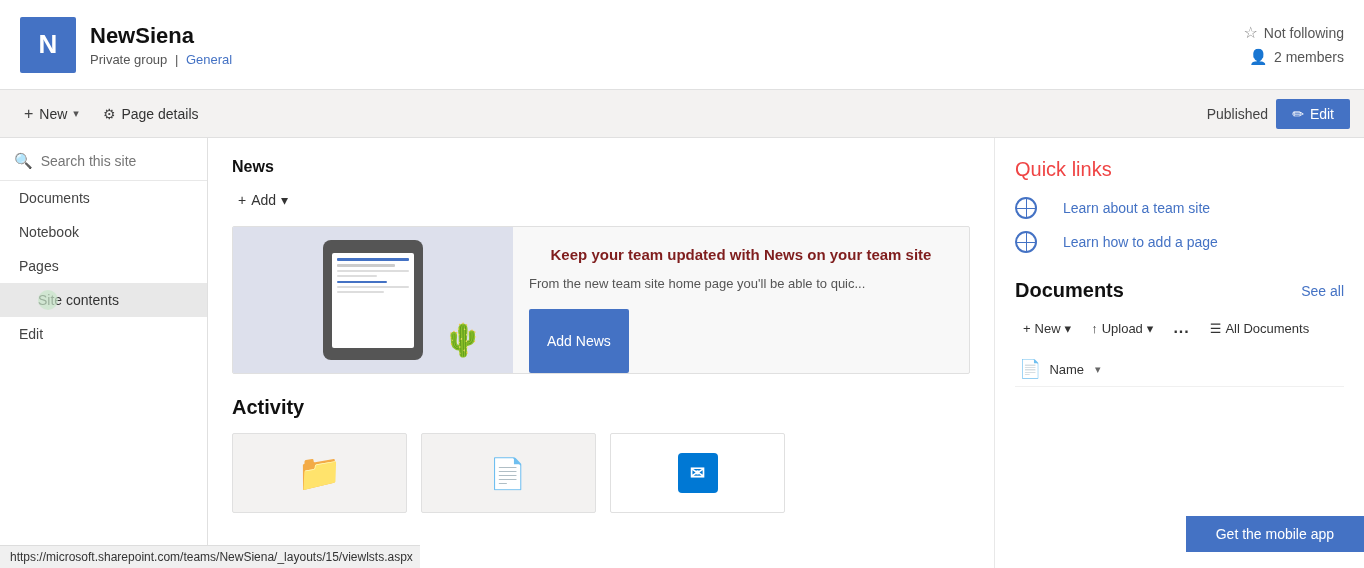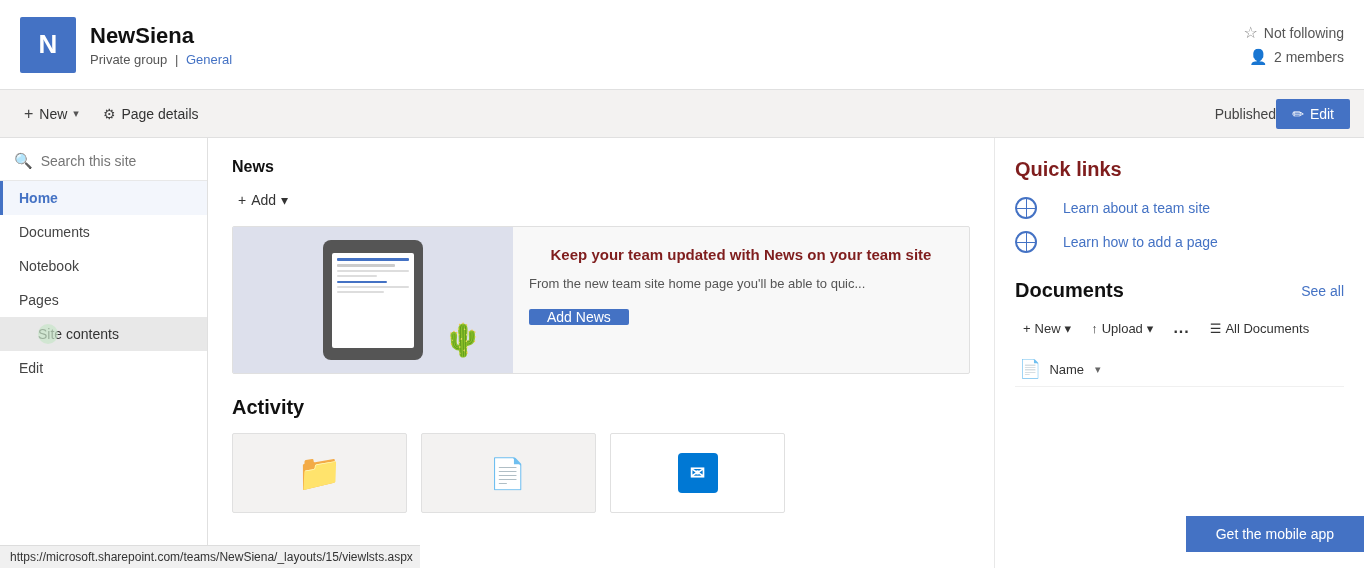--- a/index.html
+++ b/index.html
@@ -98,20 +98,21 @@
       font-size: 14px;
       border-radius: 2px;
     }
     .cmd-btn .plus-icon { font-size: 16px; color: #444; }
     .cmd-btn .chevron { font-size: 11px; color: #555; }
     .cmd-btn .gear-icon { color: #444; }
 
     .command-bar-right {
       display: flex;
       align-items: center;
+      gap: 8px;
     }
     .published-label {
       color: #444;
       font-size: 14px;
     }
     .edit-btn {
       background: #4472c4;
       color: white;
       border: none;
       padding: 7px 16px;
@@ -289,21 +290,21 @@
     .news-sub {
       font-size: 13px;
       color: #555;
       margin-bottom: 16px;
       line-height: 1.4;
     }
     .add-news-btn {
       background: #4472c4;
       color: white;
       border: none;
-      padding: 0 18px;
+      padding: 24px 18px;
       font-size: 14px;
       cursor: pointer;
       border-radius: 2px;
     }
 
     
     .activity-title {
       font-size: 20px;
       font-weight: 600;
       color: #111;
@@ -335,22 +336,22 @@
       align-items: center;
       justify-content: center;
       color: white;
       font-size: 20px;
       font-weight: 700;
     }
 
     
     .quick-links-title {
       font-size: 20px;
-      font-weight: 700;
-      color: #7f1d1d;
+      font-weight: 400;
+      color: #ef4444;
       margin-bottom: 16px;
     }
     .quick-link-item {
       display: flex;
       align-items: center;
       gap: 26px;
       margin-bottom: 12px;
       cursor: pointer;
     }
     .globe-icon {
@@ -516,23 +517,20 @@
     </button>
   </div>
 </div>
 
 <div class="layout">
 
   <div class="sidebar">
     <div class="search-bar">
       <span class="search-icon">🔍</span>
       <input type="text" placeholder="Search this site" style="">
-    </div>
-    <div class="nav-item active">
-      <span>Home</span>
     </div>
     <div class="nav-item">
       <span>Documents</span>
     </div>
     <div class="nav-item">
       <span>Notebook</span>
     </div>
     <div class="nav-item">
       <span>Pages</span>
     </div>

